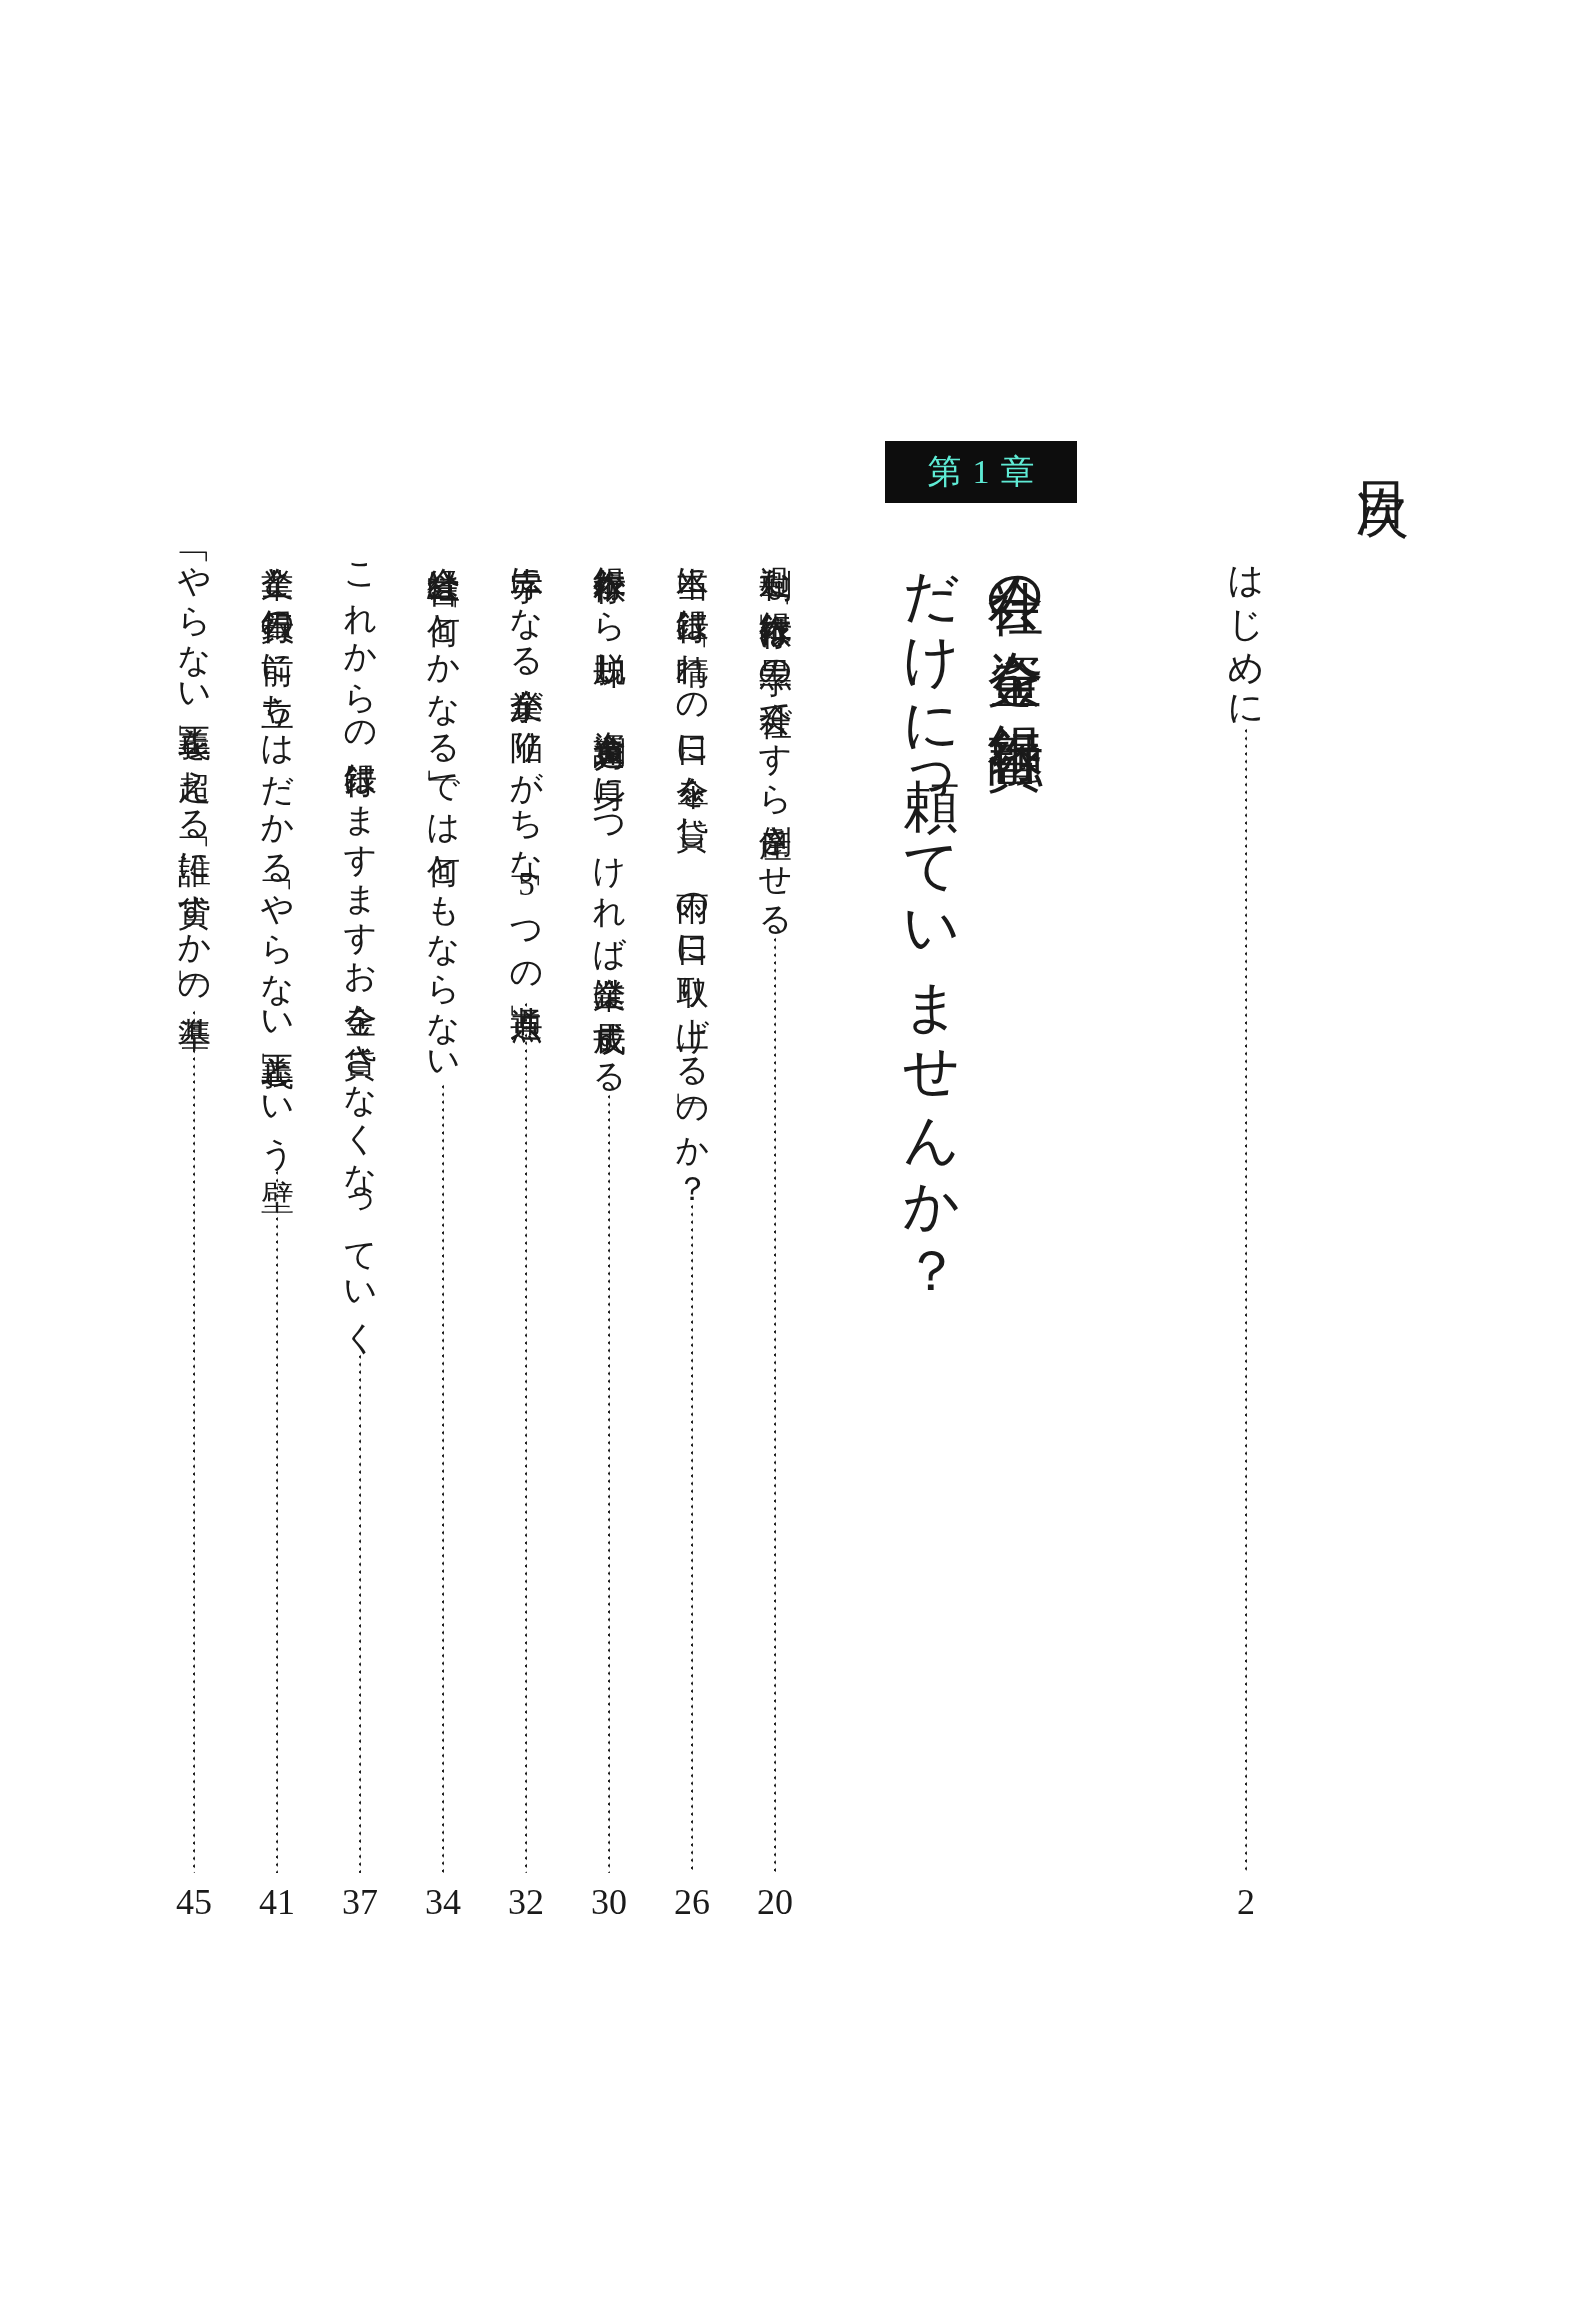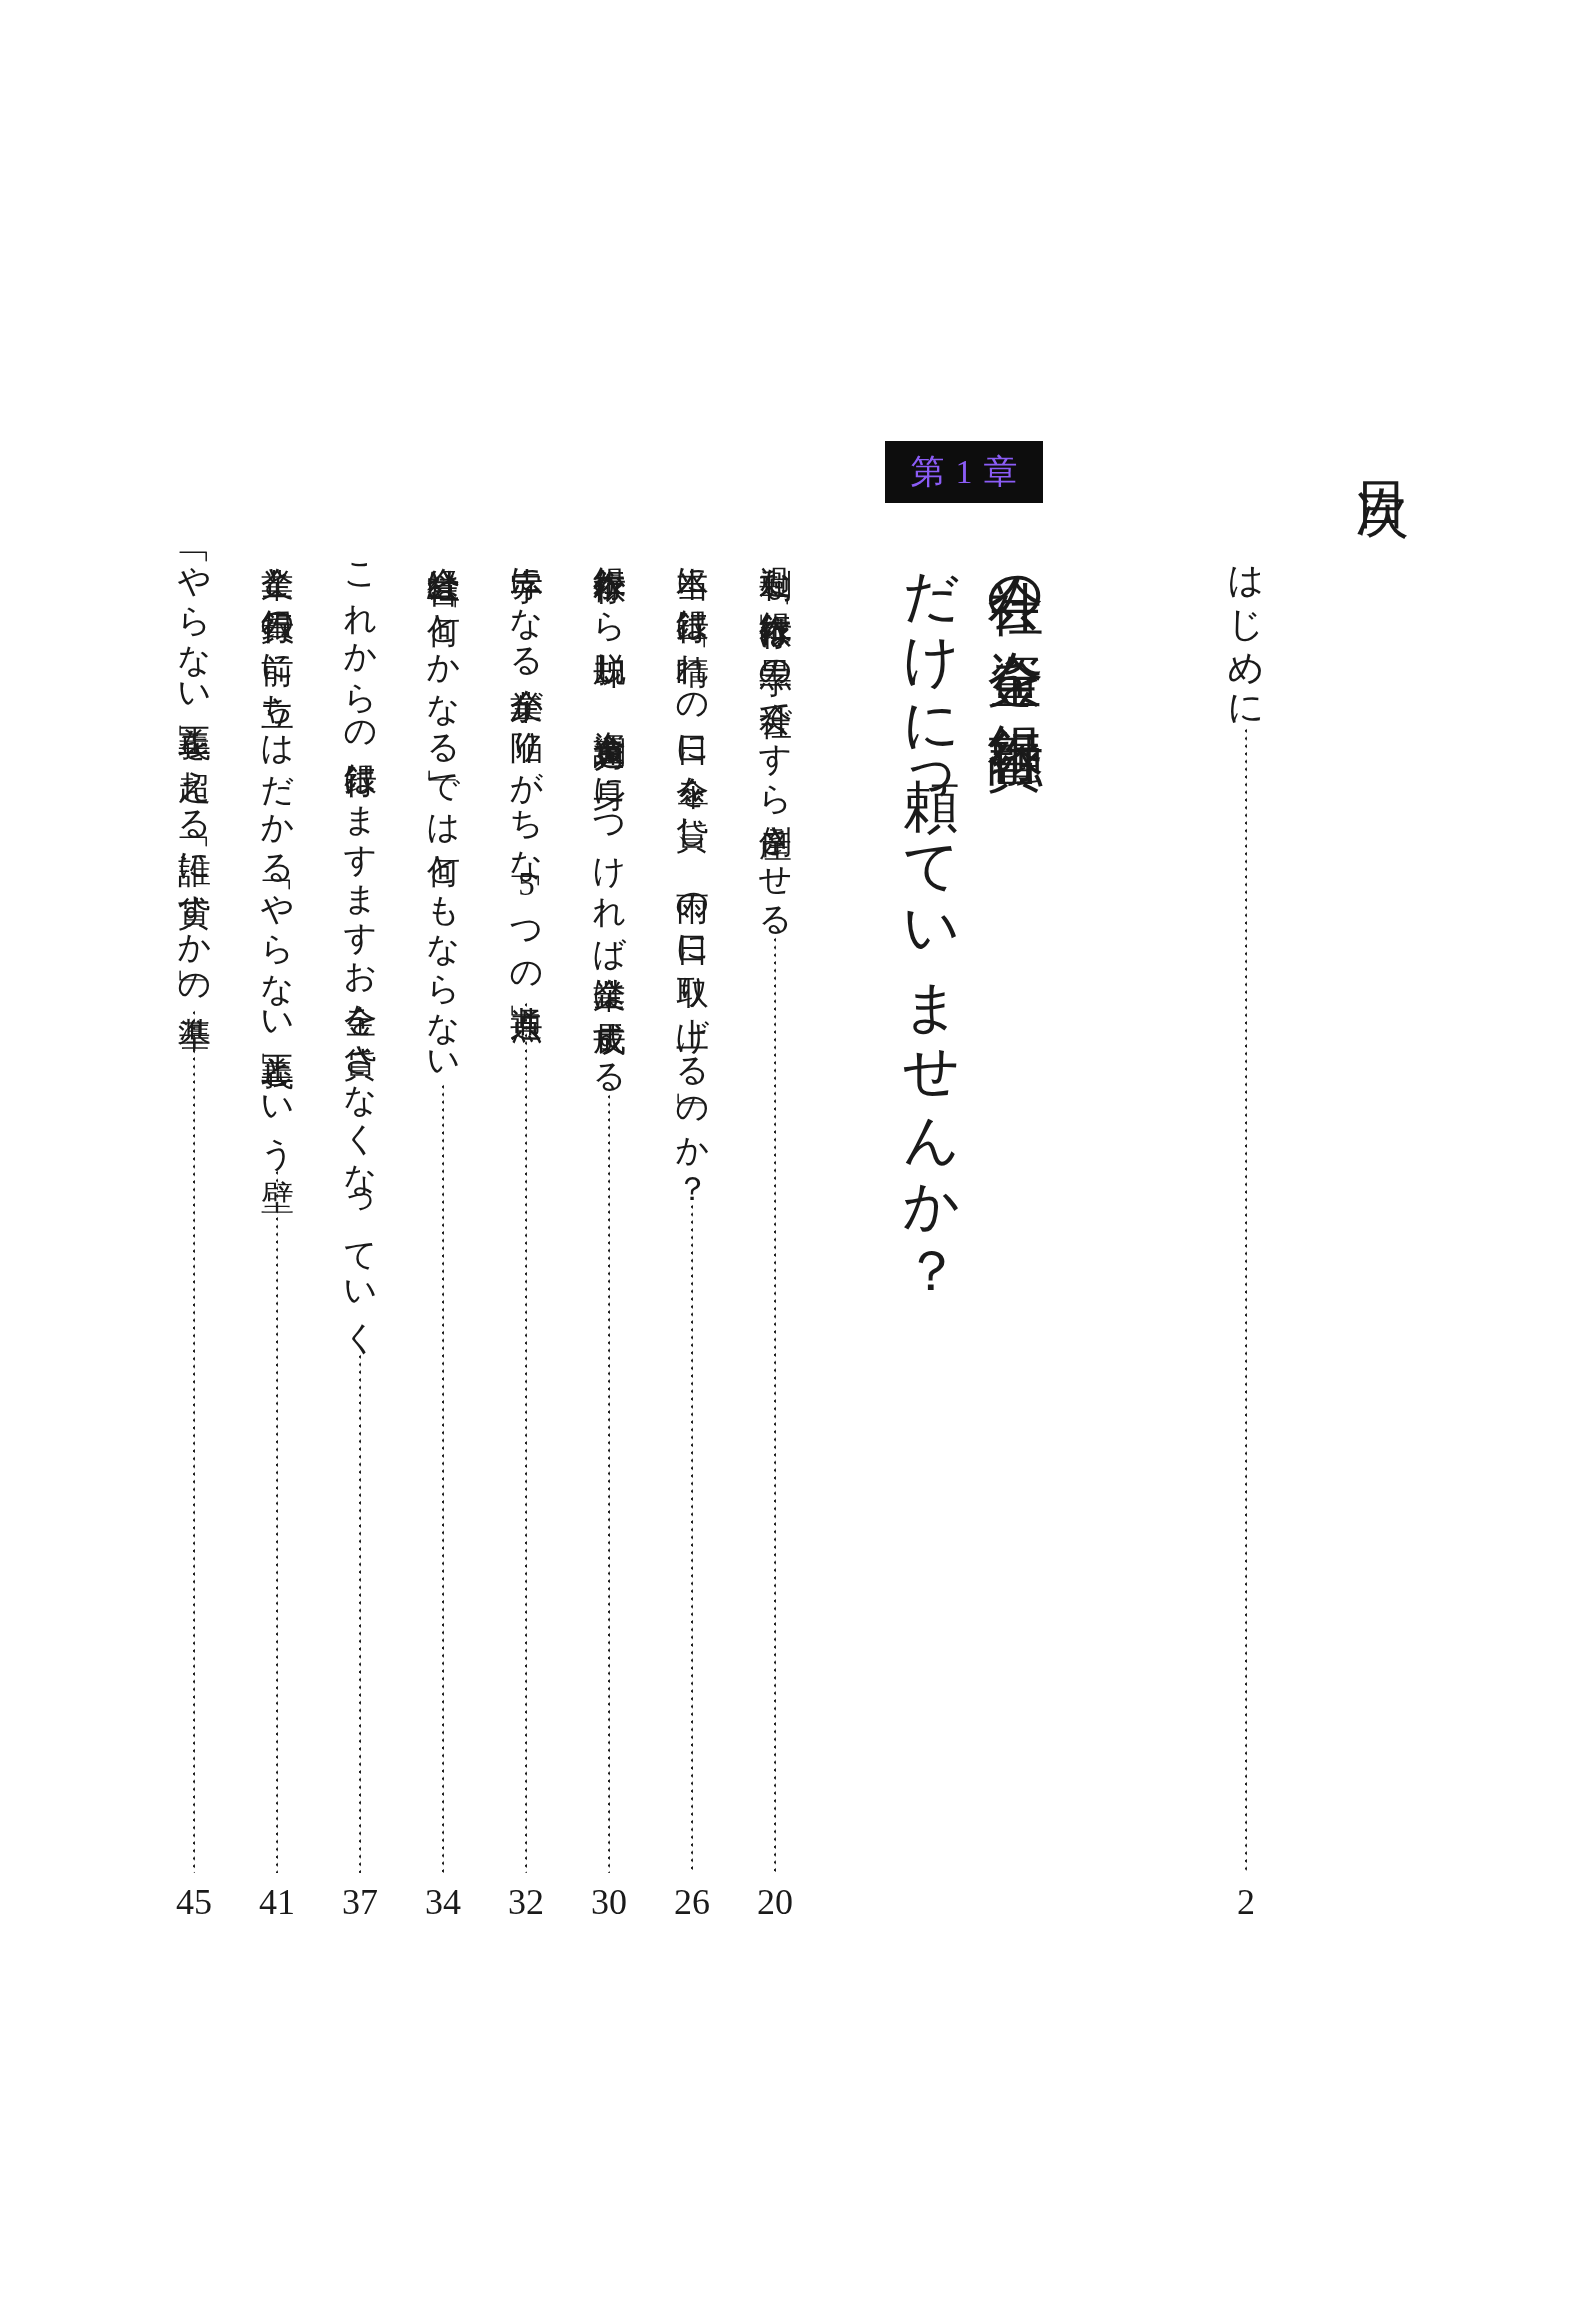--- a/index.html
+++ b/index.html
@@ -67,24 +67,24 @@
     top: 541px;
     height: 1379px;
     font-size: 36px;
   }
 
   
   .chapter-badge {
     position: absolute;
     left: 885px;
     top: 441px;
-    width: 158px;
+    width: 192px;
     height: 62px;
     background: #0d0d0d;
-    color: #8b5cf6;
+    color: #5eead4;
     display: flex;
     align-items: center;
     justify-content: center;
     font-size: 34px;
     letter-spacing: 11px;
     text-indent: 11px; 
     line-height: 1;
   }
   .chapter-title {
     position: absolute;

